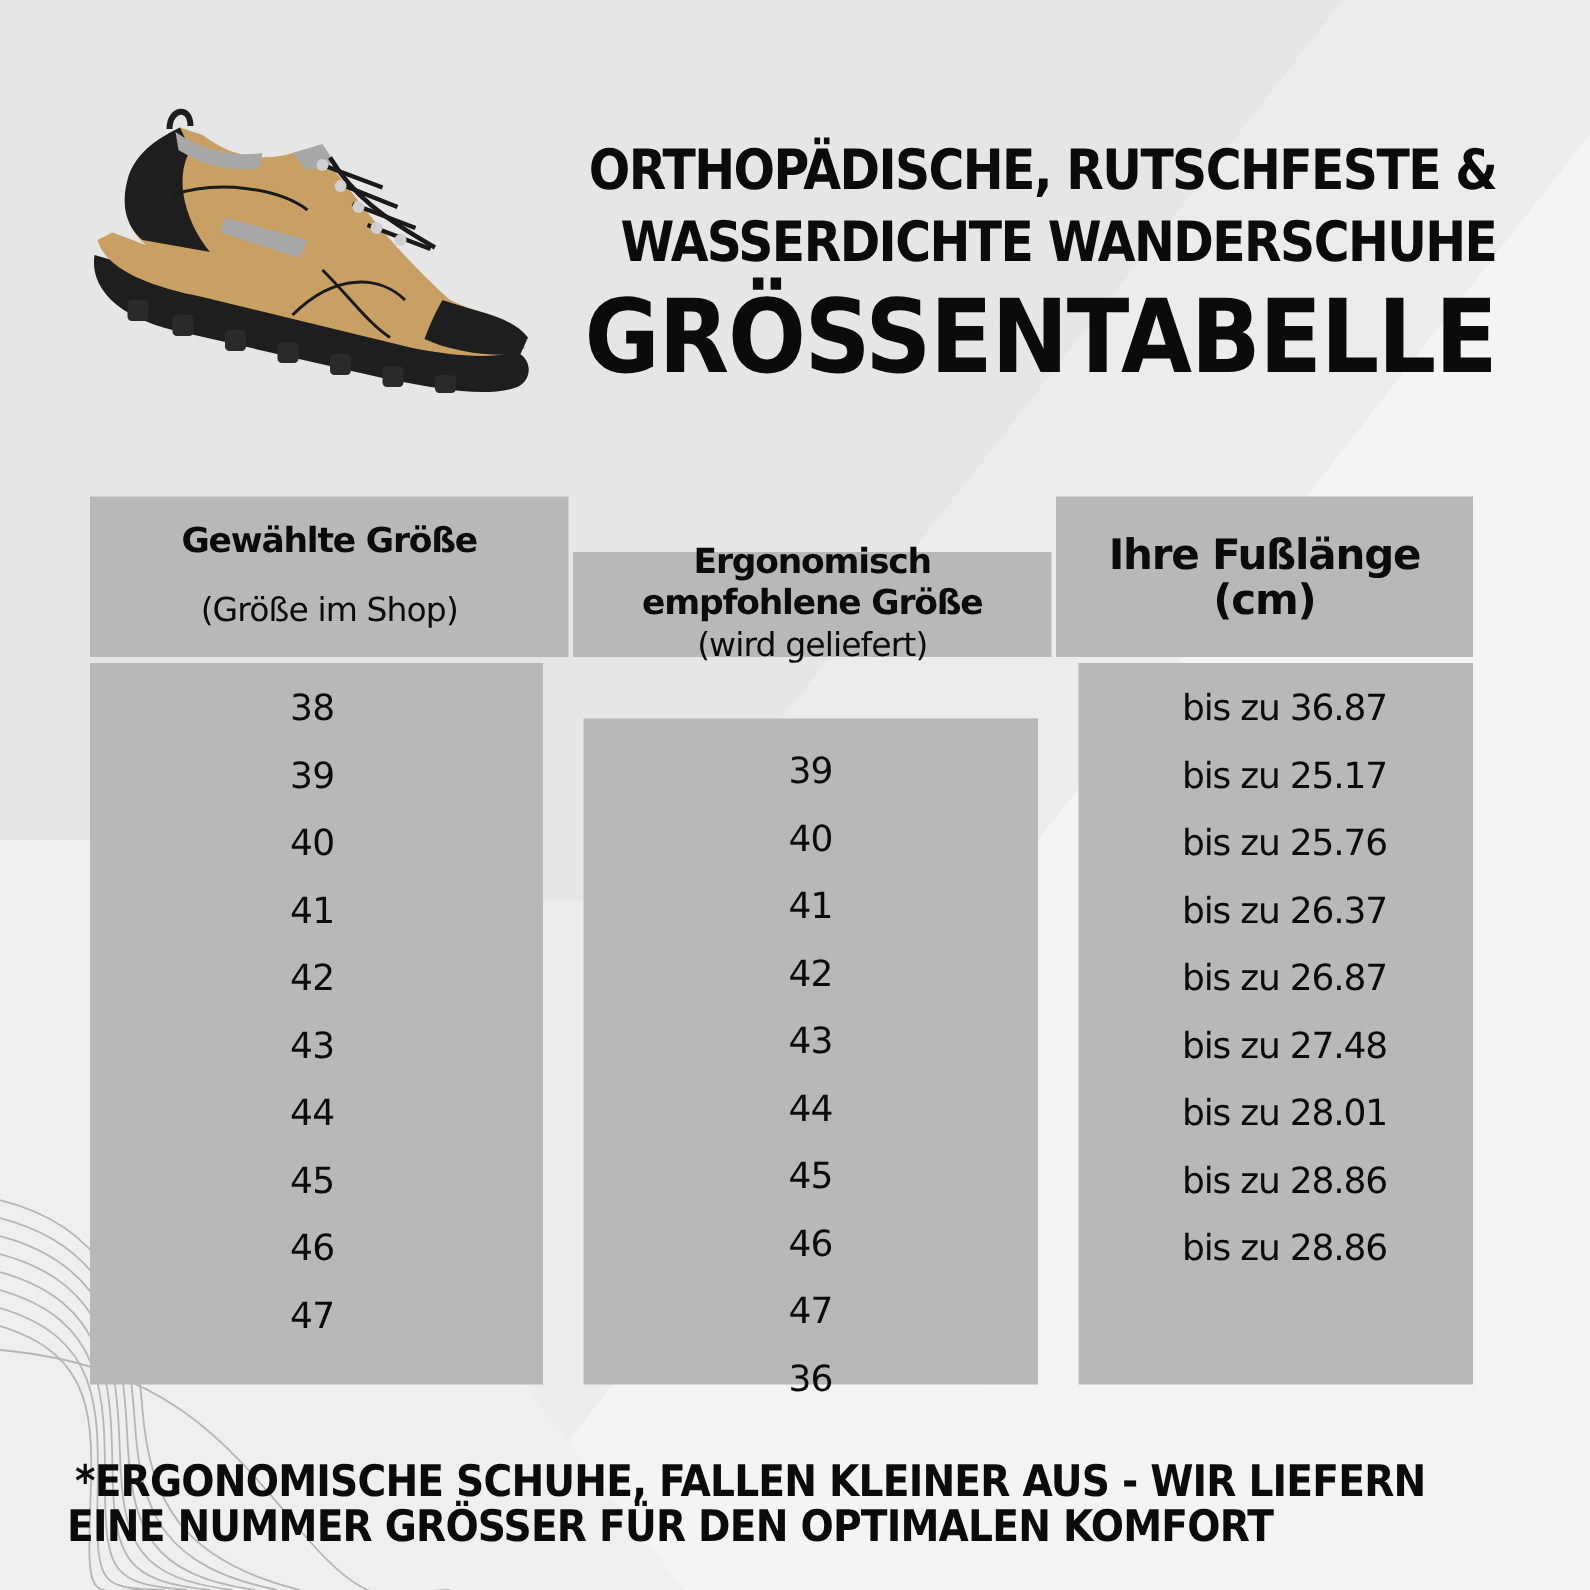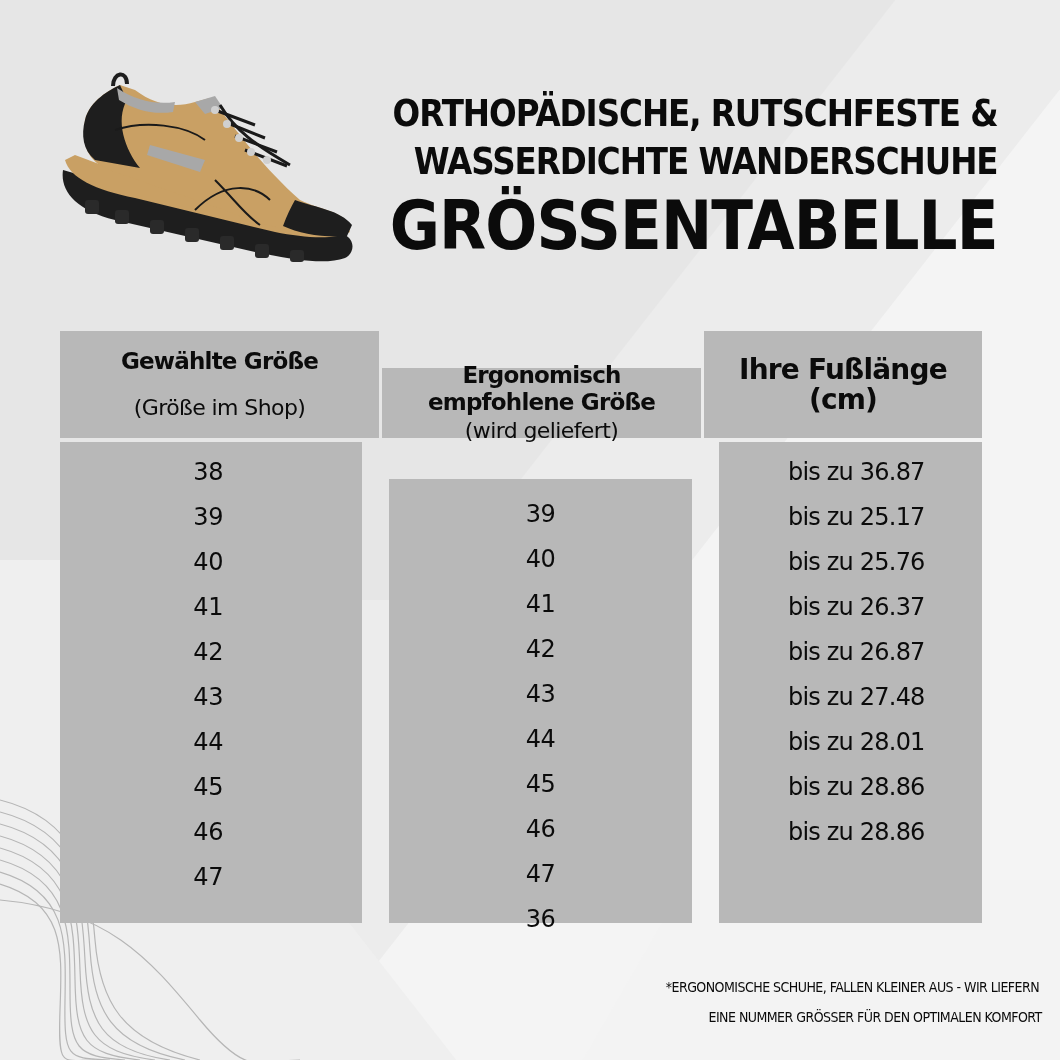--- a/index.html
+++ b/index.html
@@ -46,23 +46,23 @@
   .c3 .hb { font-size: 28px; line-height: 30px; }
 
   .vals { position: absolute; left: 0; right: 0; text-align: center; }
   .vals div { height: 45px; line-height: 45px; font-family: "DejaVu Sans", sans-serif; font-size: 24px; letter-spacing: -0.5px; }
   .c1 .vals { top: 8px; left: -6px; }
   .c2 .vals { top: 13px; left: 0; }
   .c3 .vals { top: 8px; left: 12px; }
   .c3 .vals div { letter-spacing: -0.8px; }
 
   .footnote {
-    position: absolute; left: 0; right: 0; top: 972px; text-align: right;
-    font-family: "DejaVu Sans", sans-serif; font-weight: normal; text-transform: uppercase;
-    font-size: 14px; line-height: 30px; letter-spacing: -0.6px;
+    position: absolute; left: 0; right: 0; top: 972px; text-align: left;
+    font-family: "DejaVu Sans", sans-serif; font-weight: bold; text-transform: uppercase;
+    font-size: 29px; line-height: 30px; letter-spacing: -0.6px;
   }
   .footnote span { display: inline-block; transform: scaleX(0.9); }
 </style>
 </head>
 <body>
 
 <div class="bg">
   <div class="facet f1"></div>
   <div class="facet f2"></div>
   <div class="facet f3"></div>

